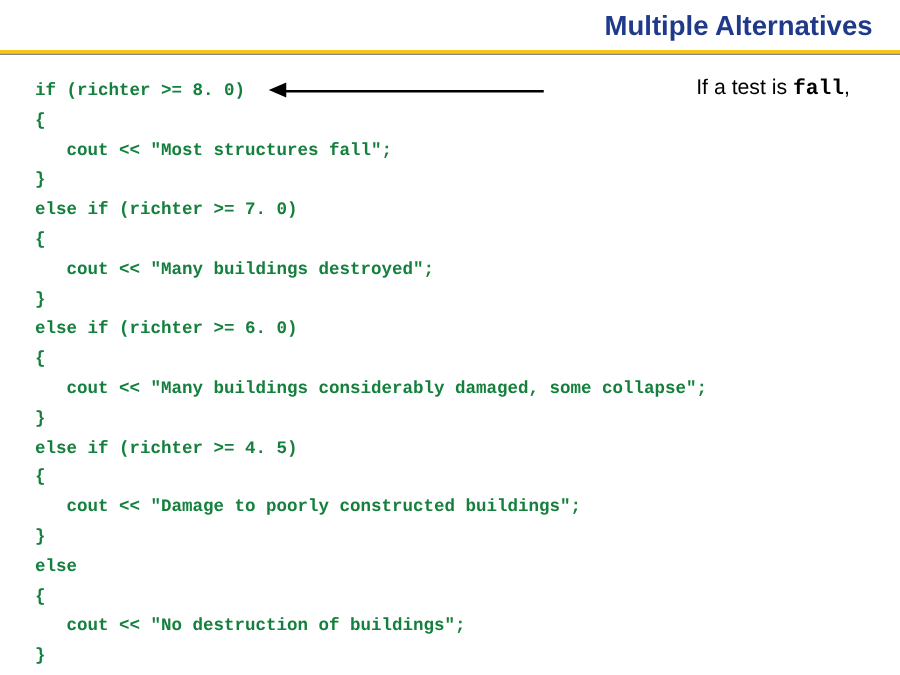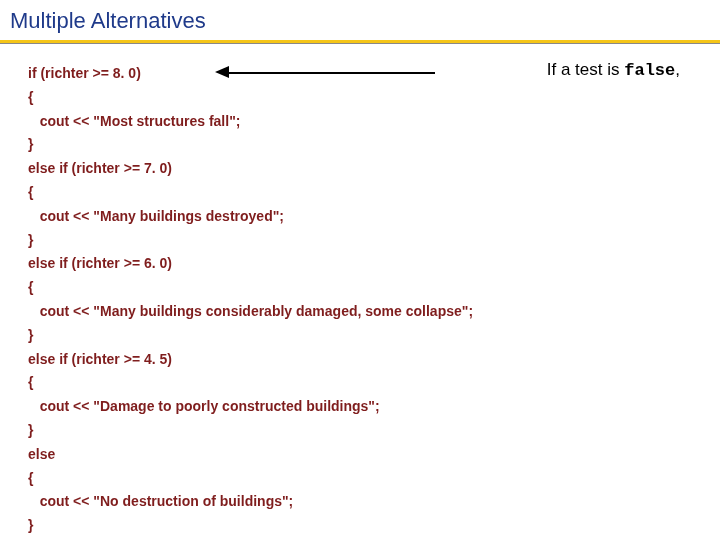--- a/index.html
+++ b/index.html
@@ -10,38 +10,39 @@
     font-family: Arial, Helvetica, sans-serif;
     overflow: hidden;
   }
   .slide {
     width: 100%;
     height: 100%;
     position: relative;
   }
   .title {
     font-size: 22px;
-    font-weight: normal;
+    font-weight: bold;
     color: #1f3a8a;
-    padding: 8px 9px 6px 10px;
+    padding: 8px 22px 6px 10px;
+    text-align: right;
   }
   .underline {
     height: 4px;
     background: #f5c518;
     margin: 0;
     border-bottom: 1px solid #888;
   }
   .code-block {
     padding: 18px 20px 0 28px;
-    font-family: Liberation Sans, sans-serif;
+    font-family: Liberation Mono, monospace;
     font-size: 14px;
     font-weight: bold;
     line-height: 1.7;
     white-space: pre;
-    color: #7f1d1d;
+    color: #15803d;
   }
   .annotation {
     position: absolute;
     top: 60px;
     right: 40px;
     font-family: Arial, Helvetica, sans-serif;
     font-size: 17px;
     color: #000;
   }
   .annotation .normal { font-weight: normal; margin-top: 32px; }
@@ -104,16 +105,16 @@
 <span>   cout &lt;&lt; "No destruction of buildings";</span>
 <span>}</span>
 </div>
 
   <div class="arrow">
     <div class="arrow-line"></div>
     <div class="arrow-head"></div>
   </div>
 
   <div class="annotation">
-    <span class="normal">If a test is </span><span class="mono">false</span><span class="normal">,</span>
+    <span class="normal">If a test is </span><span class="mono">fall</span><span class="normal">,</span>
   </div>
 
 </div>
 
 </body></html>

